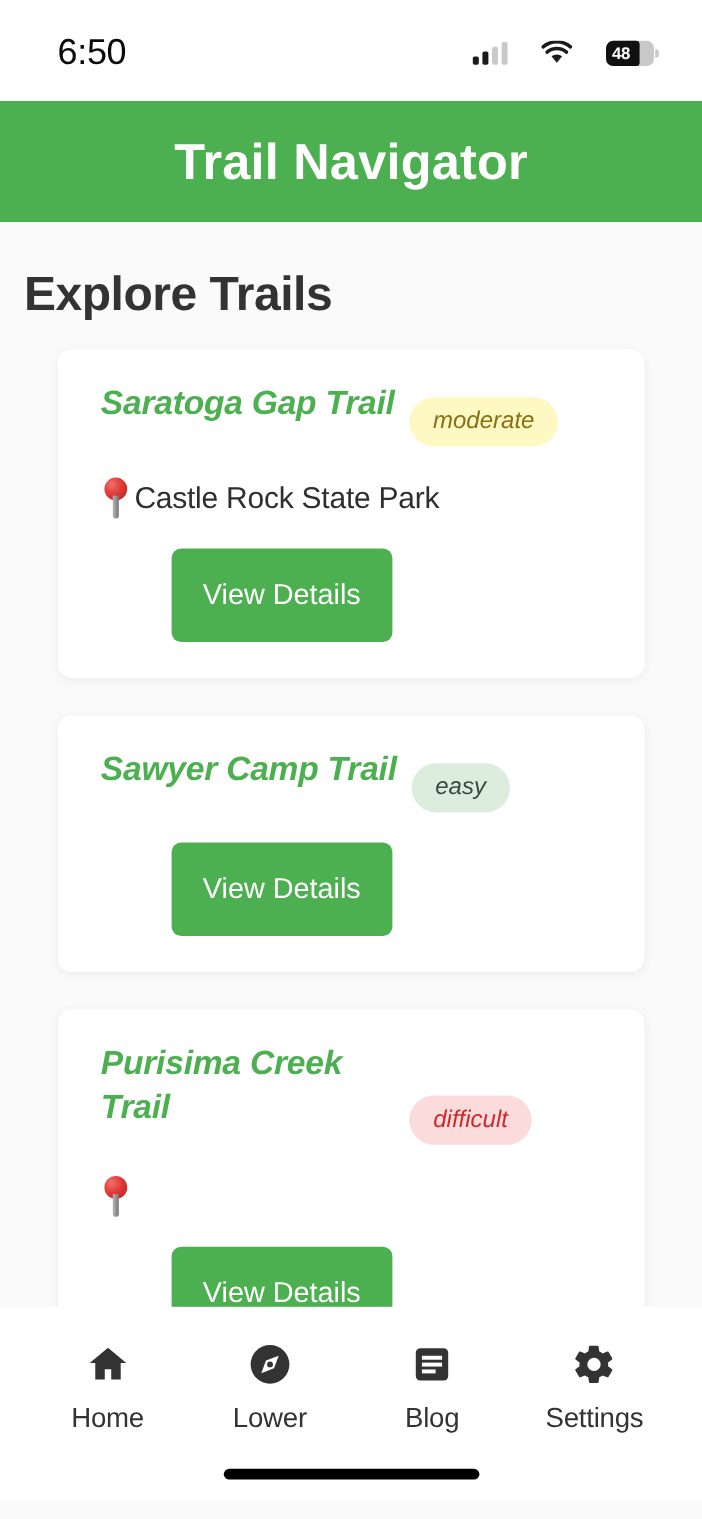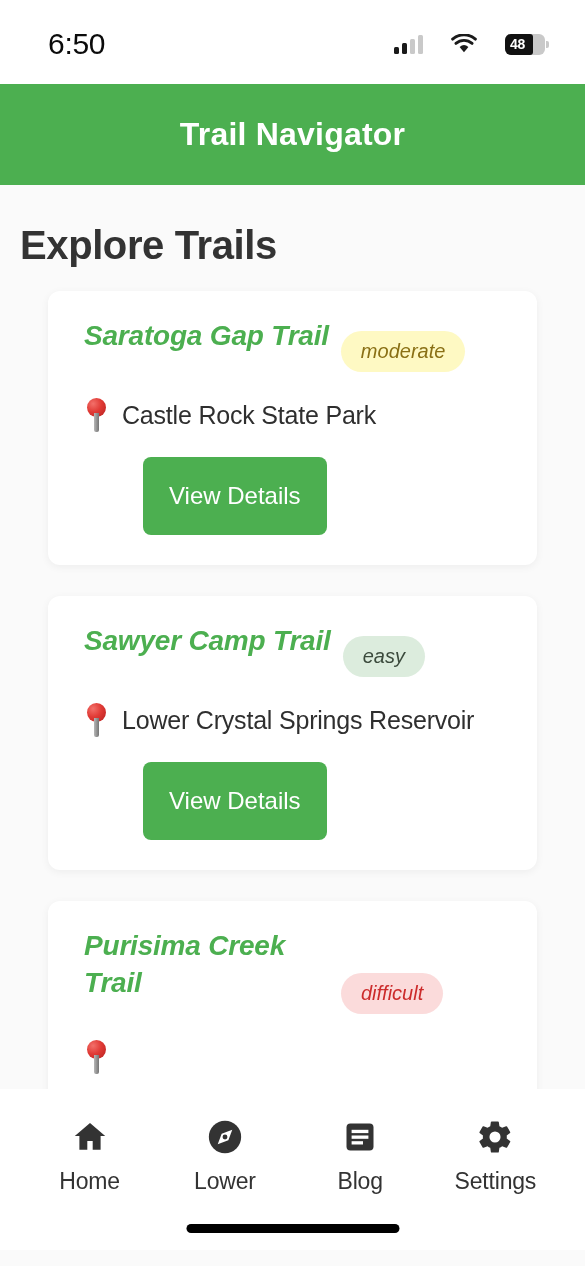--- a/index.html
+++ b/index.html
@@ -102,21 +102,21 @@
   
   .app-header {
     height: 101px;
     background: #4caf50;
     display: flex;
     align-items: center;
     justify-content: center;
   }
   .app-title {
     color: #ffffff;
-    font-size: 32px;
+    font-size: 42px;
     font-weight: bold;
     letter-spacing: 0.2px;
   }
 
   
   .content {
     position: absolute;
     top: 185px;
     left: 0;
     right: 0;
@@ -167,21 +167,21 @@
     white-space: nowrap;
     margin-top: 14px;
   }
   .badge.moderate { background: #fef9c3; color: #8a7015; }
   .badge.easy     { background: #dcecdd; color: #3b4a3c; }
   .badge.difficult{ background: #fbdbdb; color: #cc2b2b; }
 
   .card-location {
     display: flex;
     align-items: center;
-    gap: 14px;
+    gap: 4px;
     margin-top: 26px;
     padding-left: 2px;
   }
   .pin-icon {
     width: 22px;
     height: 34px;
     position: relative;
     flex: none;
   }
   .pin-icon .ball {
@@ -314,27 +314,20 @@
         <span class="location-text">Castle Rock State Park</span>
       </div>
       <button class="view-button">View Details</button>
     </div>
 
     <div class="card">
       <div class="card-top">
         <div class="trail-name" style="max-width:320px">Sawyer Camp Trail</div>
         <div class="badge easy">easy</div>
       </div>
-      <div class="card-location">
-        <span class="pin-icon">
-          <span class="ball"></span>
-            <span class="needle"></span>
-        </span>
-        <span class="location-text">Lower Crystal Springs Reservoir</span>
-      </div>
       <button class="view-button">View Details</button>
     </div>
 
     <div class="card">
       <div class="card-top">
         <div class="trail-name">Purisima Creek Trail</div>
         <div class="badge difficult" style="margin-top:46px">difficult</div>
       </div>
       <div class="card-location">
         <span class="pin-icon">

